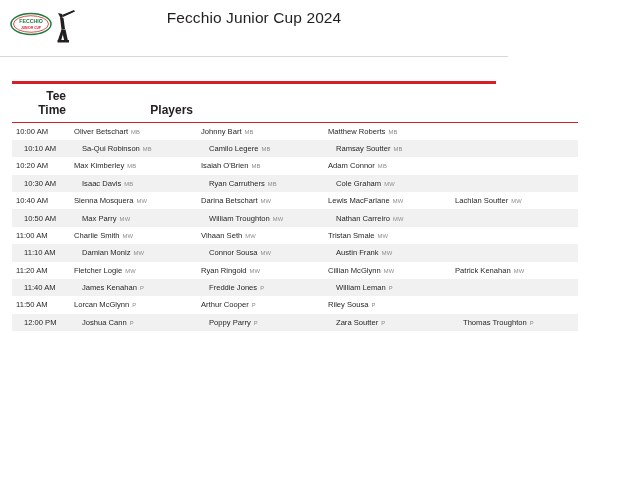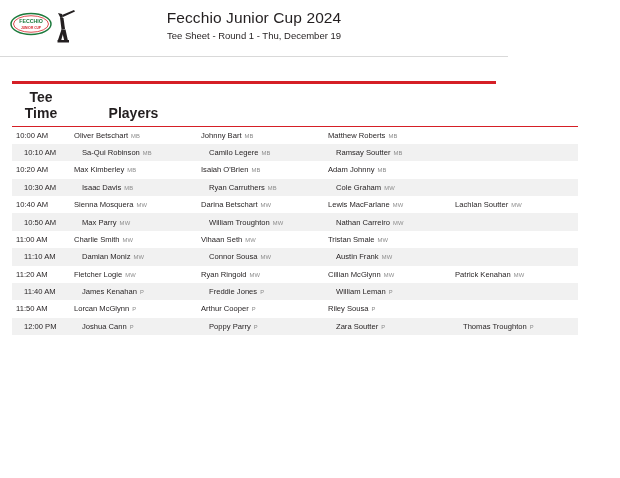--- a/index.html
+++ b/index.html
@@ -102,22 +102,22 @@
     background: #d51f26;
     width: 100%;
   }
 
   table.tee-sheet {
     width: 100%;
     border-collapse: collapse;
     table-layout: fixed;
   }
   table.tee-sheet th {
-    text-align: center;
-    font-size: 14px;
+    text-align: right;
+    font-size: 12px;
     font-weight: 700;
     color: #231f20;
     padding: 5px 4px 5px 4px;
     border-bottom: 1.2px solid #d51f26;
     vertical-align: bottom;
   }
   table.tee-sheet td {
     font-size: 7.6px;
     color: #231f20;
     padding: 4.2px 4px;
@@ -167,21 +167,20 @@
           <path d="M103 41 L111 41 L116 64 L109 65 Z"></path>
           <path d="M103 41 L108 42 L102 64 L96 62 Z"></path>
           <path d="M95 62 L118 62 L118 67 L95 67 Z"></path>
           <path d="M104 12 L128 2 L130 5 L106 16 Z"></path>
         </g>
       </svg>
     </div>
 
     <div class="title-block">
       <div class="event-title">Fecchio Junior Cup 2024</div>
-      <div class="event-sub">Tee Sheet - Round 1 - Thu, December 19</div>
     </div>
 
   </div>
 
   <div class="body-wrap">
 
     <div class="rule-red"></div>
 
     <table class="tee-sheet">
       <colgroup>
@@ -212,21 +211,21 @@
             <td><span class="tee-time">10:10 AM</span></td>
             <td><span class="player-name">Sa-Qui Robinson</span><span class="flight-tag">MB</span></td>
             <td><span class="player-name">Camilo Legere</span><span class="flight-tag">MB</span></td>
             <td><span class="player-name">Ramsay Soutter</span><span class="flight-tag">MB</span></td>
             <td></td>
           </tr>
           <tr>
             <td><span class="tee-time">10:20 AM</span></td>
             <td><span class="player-name">Max Kimberley</span><span class="flight-tag">MB</span></td>
             <td><span class="player-name">Isaiah O'Brien</span><span class="flight-tag">MB</span></td>
-            <td><span class="player-name">Adam Johnny</span><span class="flight-tag">MB</span></td>
+            <td><span class="player-name">Adam Connor</span><span class="flight-tag">MB</span></td>
             <td></td>
           </tr>
           <tr class="alt">
             <td><span class="tee-time">10:30 AM</span></td>
             <td><span class="player-name">Isaac Davis</span><span class="flight-tag">MB</span></td>
             <td><span class="player-name">Ryan Carruthers</span><span class="flight-tag">MB</span></td>
             <td><span class="player-name">Cole Graham</span><span class="flight-tag">MW</span></td>
             <td></td>
           </tr>
           <tr>

